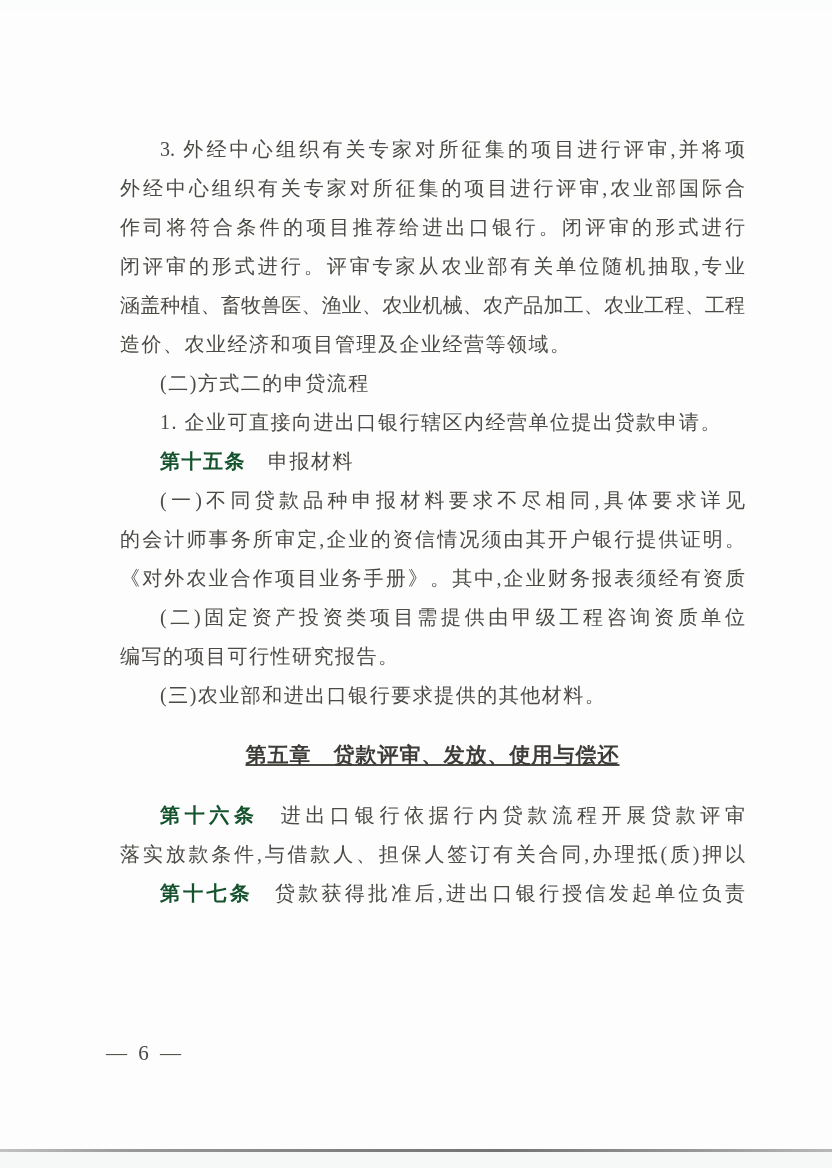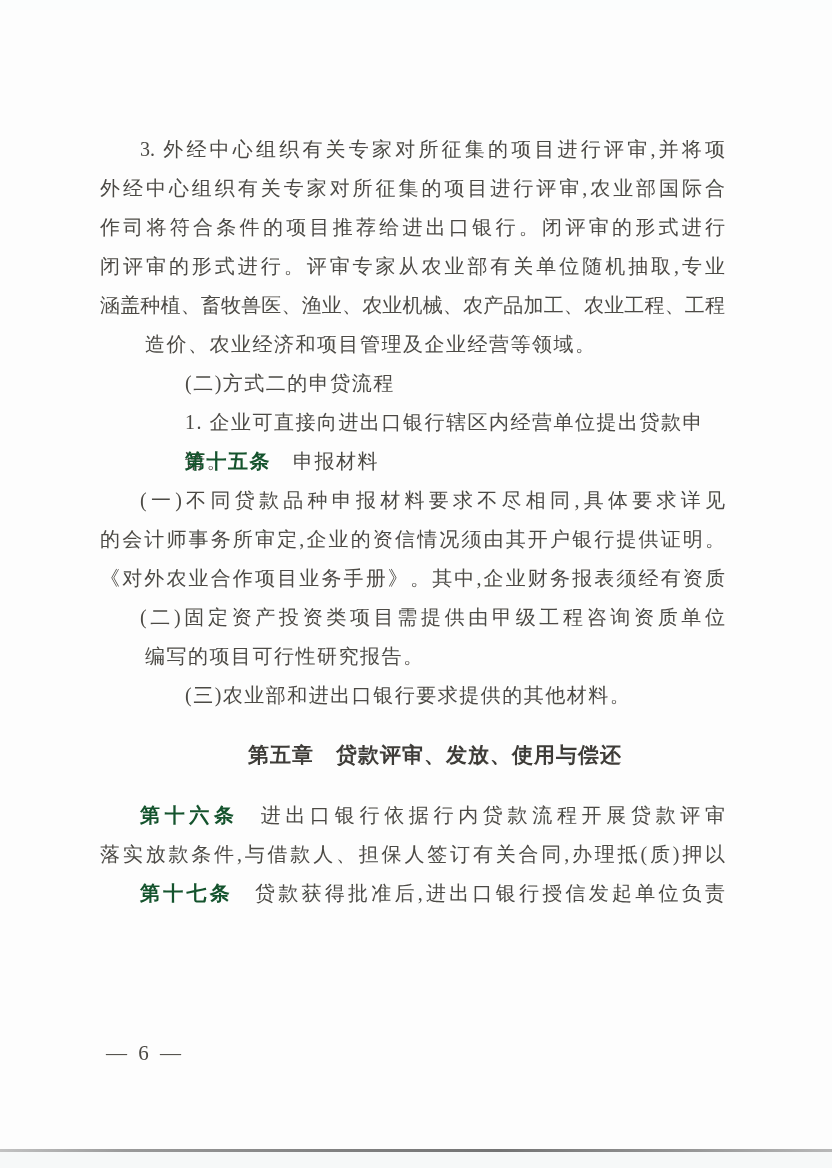--- a/index.html
+++ b/index.html
@@ -17,45 +17,44 @@
   }
   
   .scan-top {
     position: absolute;
     left: 0; top: 0;
     width: 832px; height: 10px;
     background: #fbfdfd;
   }
   .content {
     position: absolute;
-    left: 100px;
+    left: 120px;
     top: 130px;
     width: 625px;
     font-size: 20px;
     line-height: 39px;
     color: #4c4a45;
   }
   .block { margin: 0; }
   .line { height: 39px; }
   .line.full {
     text-align: justify;
     text-align-last: justify;
   }
   .line.end {
     letter-spacing: 1.5px;
     text-align: left;
-    margin-left: 45px;
   }
   .line.indent { padding-left: 40px; }
   .art-num {
     font-weight: bold;
     color: #14532d;
     margin-right: 22px;
   }
-  .block.heading { margin: 21px 0; }
+  .block.heading { margin: 21px 0; text-decoration: underline; }
   .block.heading .line {
     text-align: center;
     text-align-last: center;
     font-weight: bold;
     font-size: 21px;
     letter-spacing: 1px;
     color: #3e3c38;
   }
   .footer {
     position: absolute;

